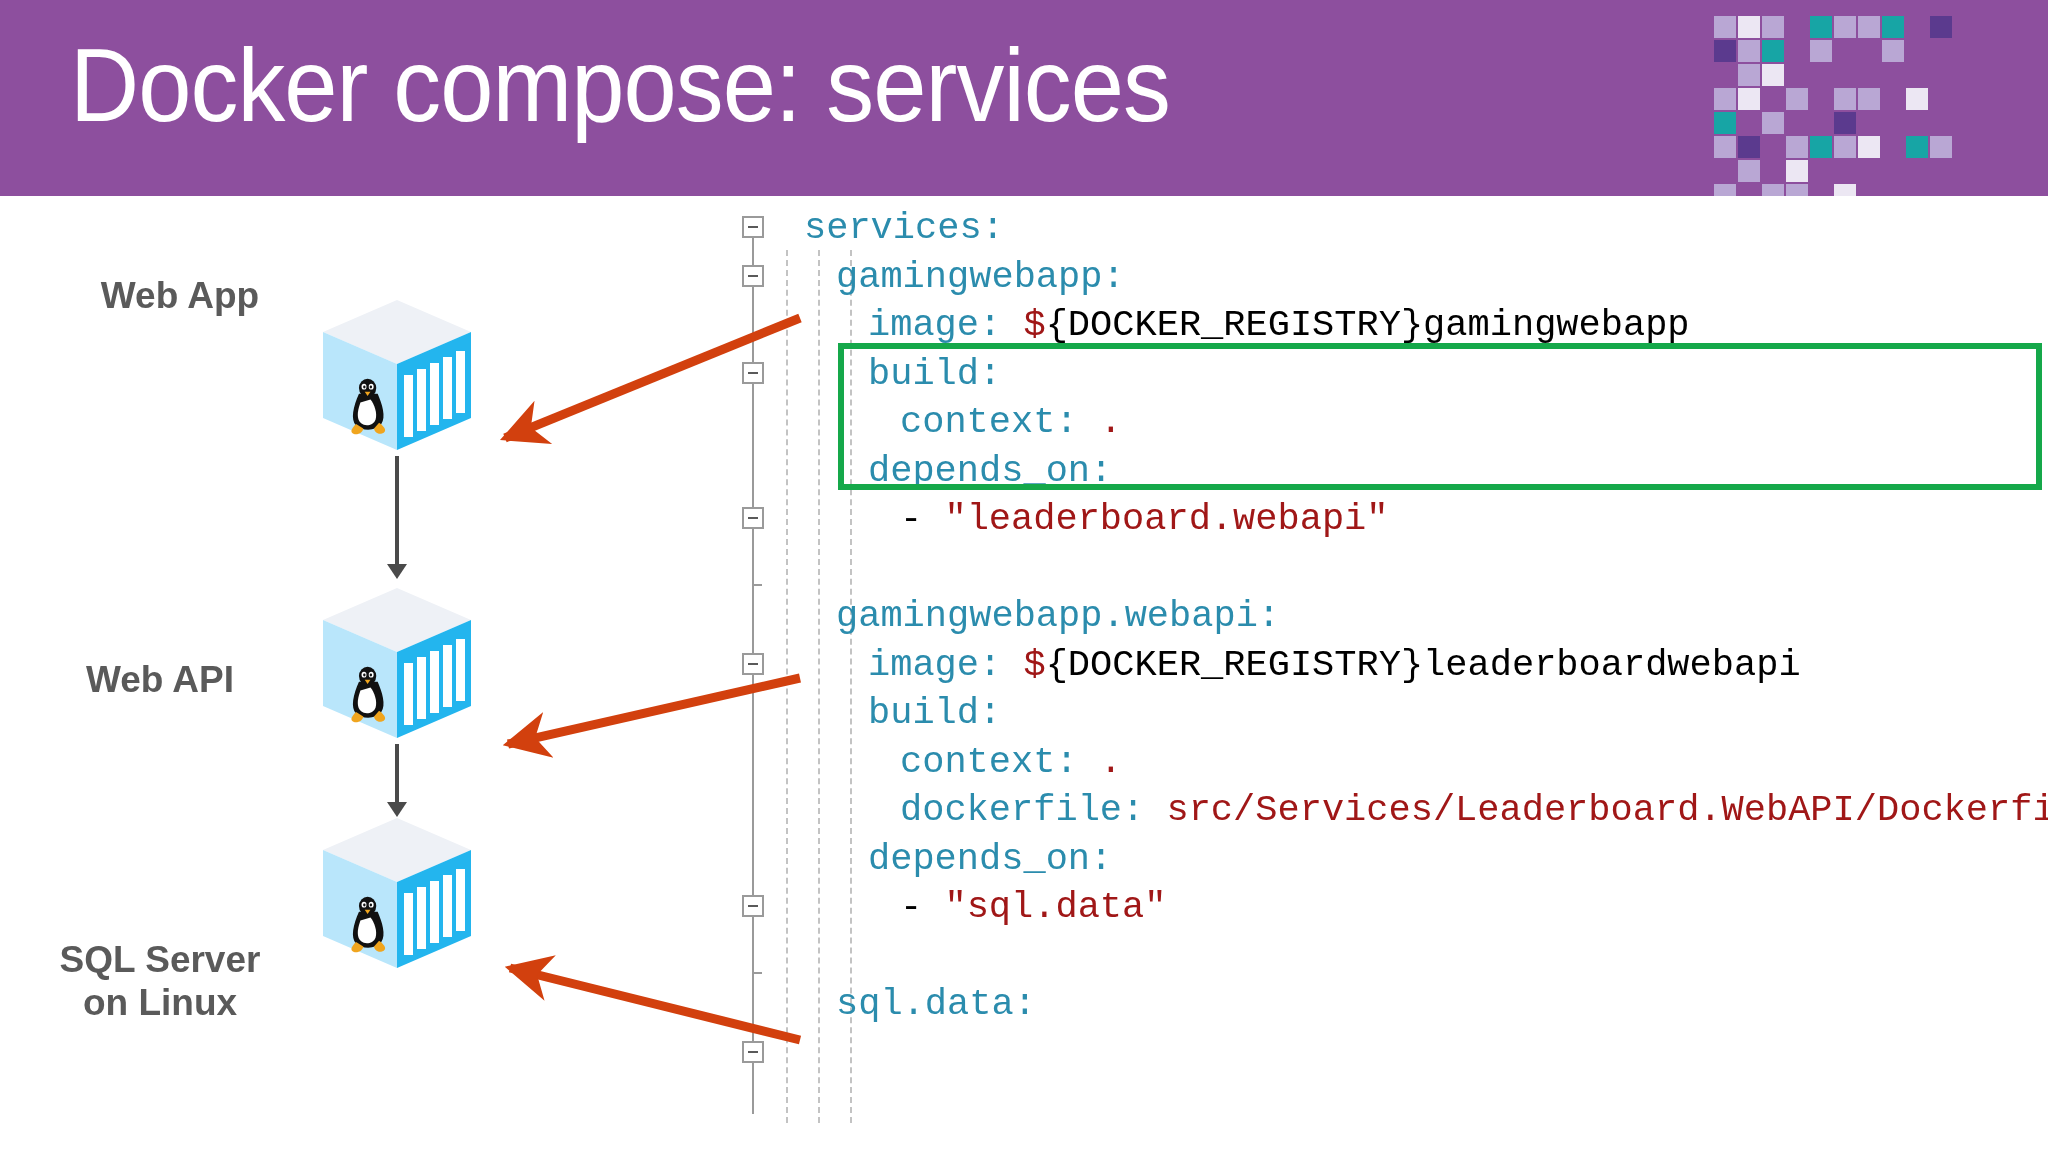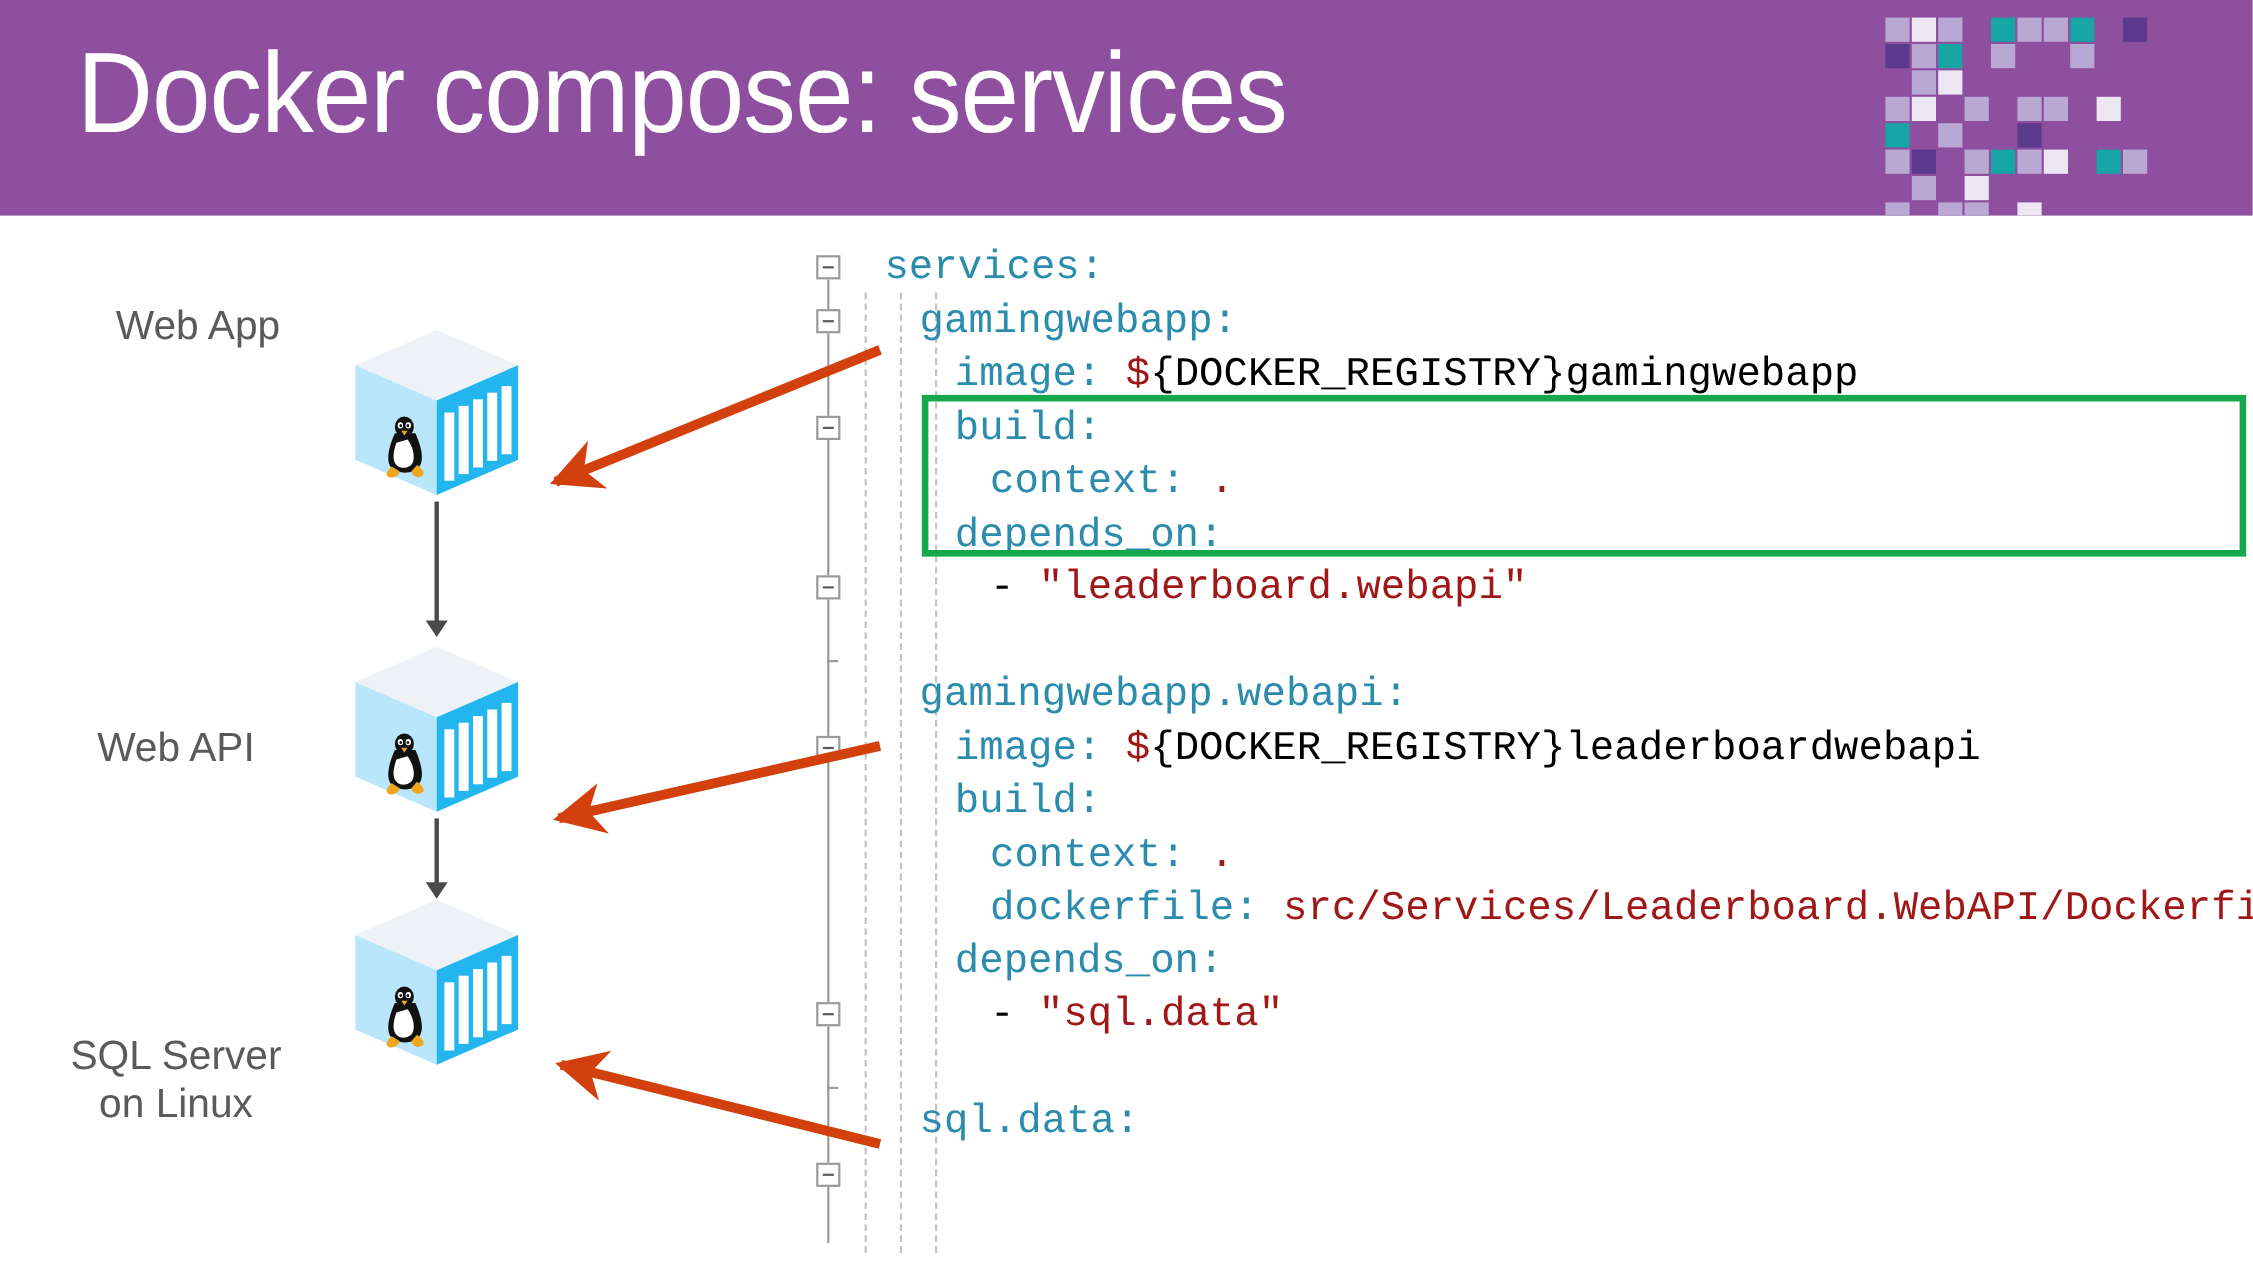--- a/index.html
+++ b/index.html
@@ -21,35 +21,35 @@
     letter-spacing:-1px;white-space:nowrap;
     font-family:"Liberation Sans", sans-serif;
     transform:scaleX(0.92);transform-origin:left top;
   }
   #mosaic{position:absolute;left:1700px;top:0;width:348px;height:196px;}
   .tile{position:absolute;}
 
   
   #diagram{position:absolute;left:0;top:196px;width:560px;height:956px;}
   .node-label{
-    position:absolute;color:#5a5a5a;font-weight:400;
+    position:absolute;color:#5a5a5a;font-weight:700;
     font-size:37px;line-height:43px;text-align:center;
     font-family:"Liberation Sans", sans-serif;white-space:pre;
   }
   .cube{position:absolute;width:150px;height:168px;}
   .conn{position:absolute;background:#4a4a4a;width:4px;}
   .conn-head{
     position:absolute;width:0;height:0;
     border-left:10px solid transparent;border-right:10px solid transparent;
     border-top:15px solid #4a4a4a;
   }
 
   
   #code{
-    position:absolute;left:742px;top:220px;width:1306px;height:932px;
+    position:absolute;left:742px;top:204px;width:1306px;height:932px;
     font-family:"Liberation Mono","DejaVu Sans Mono",monospace;
     font-size:37px;line-height:48.5px;white-space:nowrap;
   }
   .row{position:relative;height:48.5px;}
   .k{color:#2b8cad;}      
   .v{color:#000000;}      
   .s{color:#a01717;}      
   .d{color:#a01717;}      
   .p{color:#000000;}      
   .ind{display:inline-block;}

